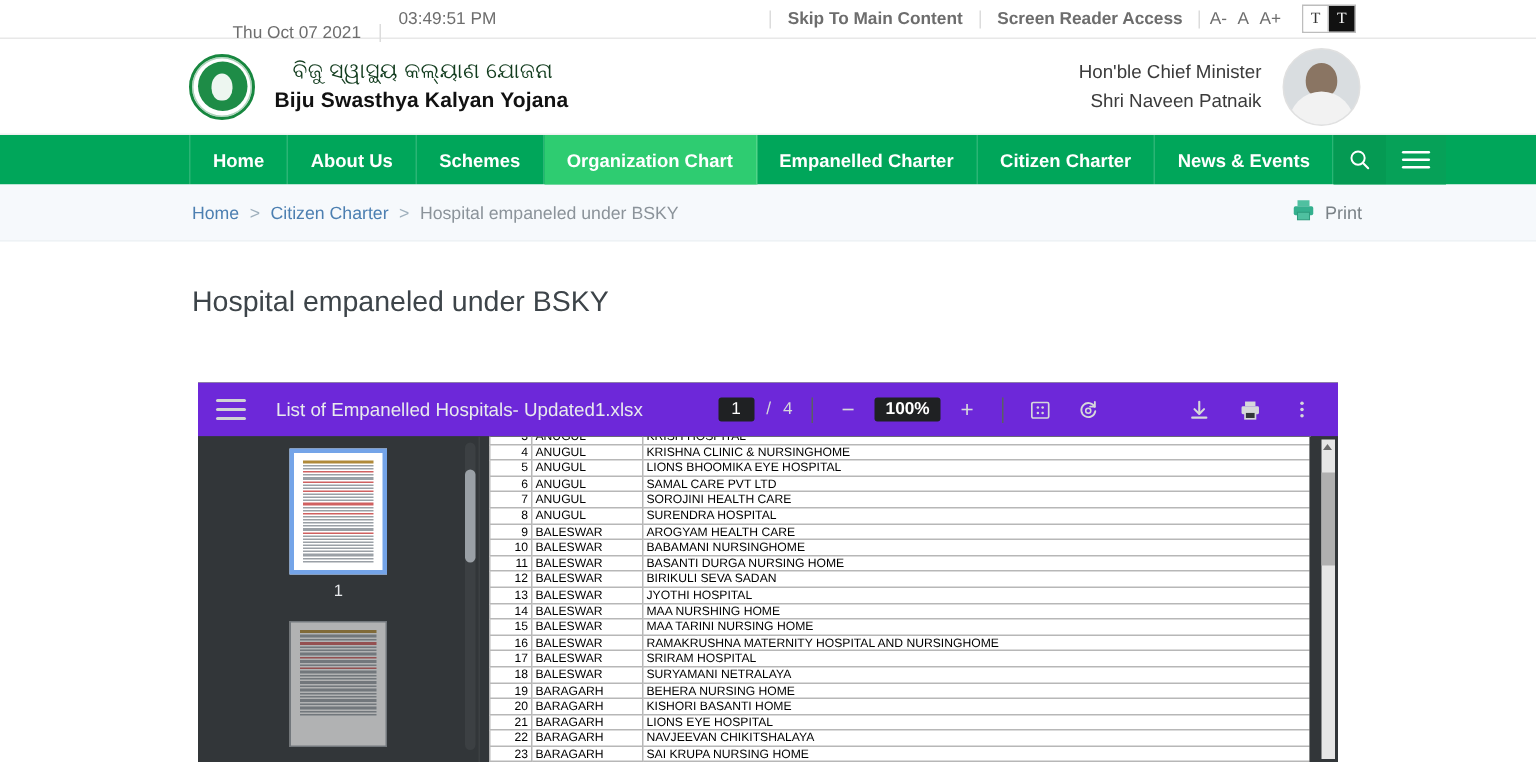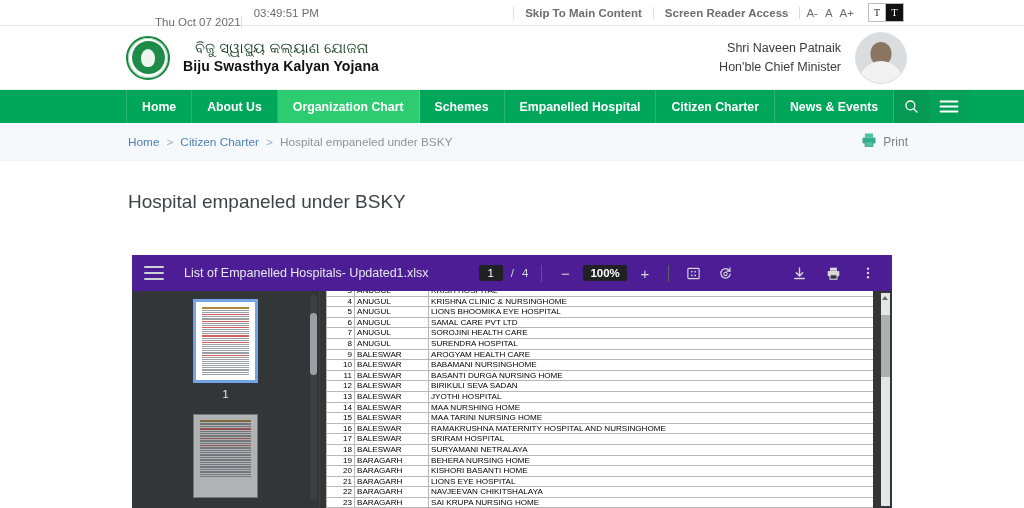--- a/index.html
+++ b/index.html
@@ -13,21 +13,21 @@
 
   
   .utilbar {
     height:26px; width:100%;
     background:#ffffff;
     border-bottom:1px solid #e8e8e8;
     display:flex; align-items:center;
     font-size:11.5px; color:#6d6d6d;
   }
   .ub-left { display:flex; align-items:center; margin-left:155px; }
-  .ub-date { border-right:1px solid #dcdcdc;margin-top:18px; }
+  .ub-date { padding-right:12px; border-right:1px solid #dcdcdc;margin-top:18px; }
   .ub-time { padding-left:12px; }
   .ub-right { margin-left:auto; display:flex; align-items:center; margin-right:120px; }
   .ub-link { padding:0 11px; border-right:1px solid #dcdcdc; white-space:nowrap; cursor:pointer;font-weight:bold; }
   .ub-link:first-child { border-left:1px solid #dcdcdc; }
   .ub-fonts { display:flex; align-items:center; padding:0 6px; gap:7px; }
   .ub-fonts span { cursor:pointer; font-size:11.5px; }
   .ub-theme { display:flex; margin-left:8px; border:1px solid #bdbdbd; }
   .ub-theme div {
     width:17px; height:17px; display:flex; align-items:center; justify-content:center;
     font-size:10.5px; font-family:"Liberation Serif", serif; cursor:pointer;
@@ -124,21 +124,21 @@
   .ptitle {
     margin:30px 0 0 128px; font-size:19px; color:#3d4449; font-weight:normal;
   }
 
   
   .viewer {
     position:absolute; left:132px; top:255px; width:760px; height:253px;
     background:#323639; overflow:hidden;
   }
   .vtoolbar {
-    height:36px; background:#4c1d95;
+    height:36px; background:#6d28d9;
     display:flex; align-items:center; color:#e8eaed; font-size:12.5px;
   }
   .vt-burger { width:20px; height:14px; margin-left:12px; display:flex; flex-direction:column; justify-content:space-between; cursor:pointer; }
   .vt-burger i { display:block; height:1.6px; background:#cfd2d4; border-radius:1px; }
   .vt-title { margin-left:20px; font-size:12.5px; color:#e8eaed; white-space:nowrap; overflow:hidden; }
   .vt-mid { margin-left:auto; display:flex; align-items:center; gap:8px; }
   .pagebox {
     background:#1f2123; color:#fff; font-size:11.5px;
     padding:2px 7px; min-width:24px; text-align:center; border-radius:2px;
   }
@@ -227,34 +227,34 @@
       <div class="ring-txt"></div>
       <div class="inner"></div>
     </div>
     <div class="brand-txt">
       <div class="odia">ବିଜୁ ସ୍ୱାସ୍ଥ୍ୟ କଲ୍ୟାଣ ଯୋଜନା</div>
       <div class="eng">Biju Swasthya Kalyan Yojana</div>
     </div>
   </div>
   <div class="cm">
     <div class="cm-txt">
+      <div>Hon'ble Chief Minister</div>
       <div>Shri Naveen Patnaik</div>
-      <div>Hon'ble Chief Minister</div>
     </div>
     <div class="cm-photo"></div>
   </div>
 </div>
 
 <div class="nav">
   <div class="nav-inner">
     <div class="nav-item">Home</div>
     <div class="nav-item">About Us</div>
+    <div class="nav-item">Schemes</div>
     <div class="nav-item active">Organization Chart</div>
-    <div class="nav-item">Schemes</div>
-    <div class="nav-item">Empanelled Hospital</div>
+    <div class="nav-item">Empanelled Charter</div>
     <div class="nav-item">Citizen Charter</div>
     <div class="nav-item">News &amp; Events</div>
   </div>
   <div class="nav-right">
     <div class="nav-icon search">
       <svg width="15" height="15" viewBox="0 0 16 16">
           <circle cx="6.8" cy="6.8" r="4.7" fill="none" stroke="#fff" stroke-width="1.4"></circle>
           <line x1="10.3" y1="10.3" x2="14" y2="14" stroke="#fff" stroke-width="1.5" stroke-linecap="round"></line>
         </svg>
     </div>

